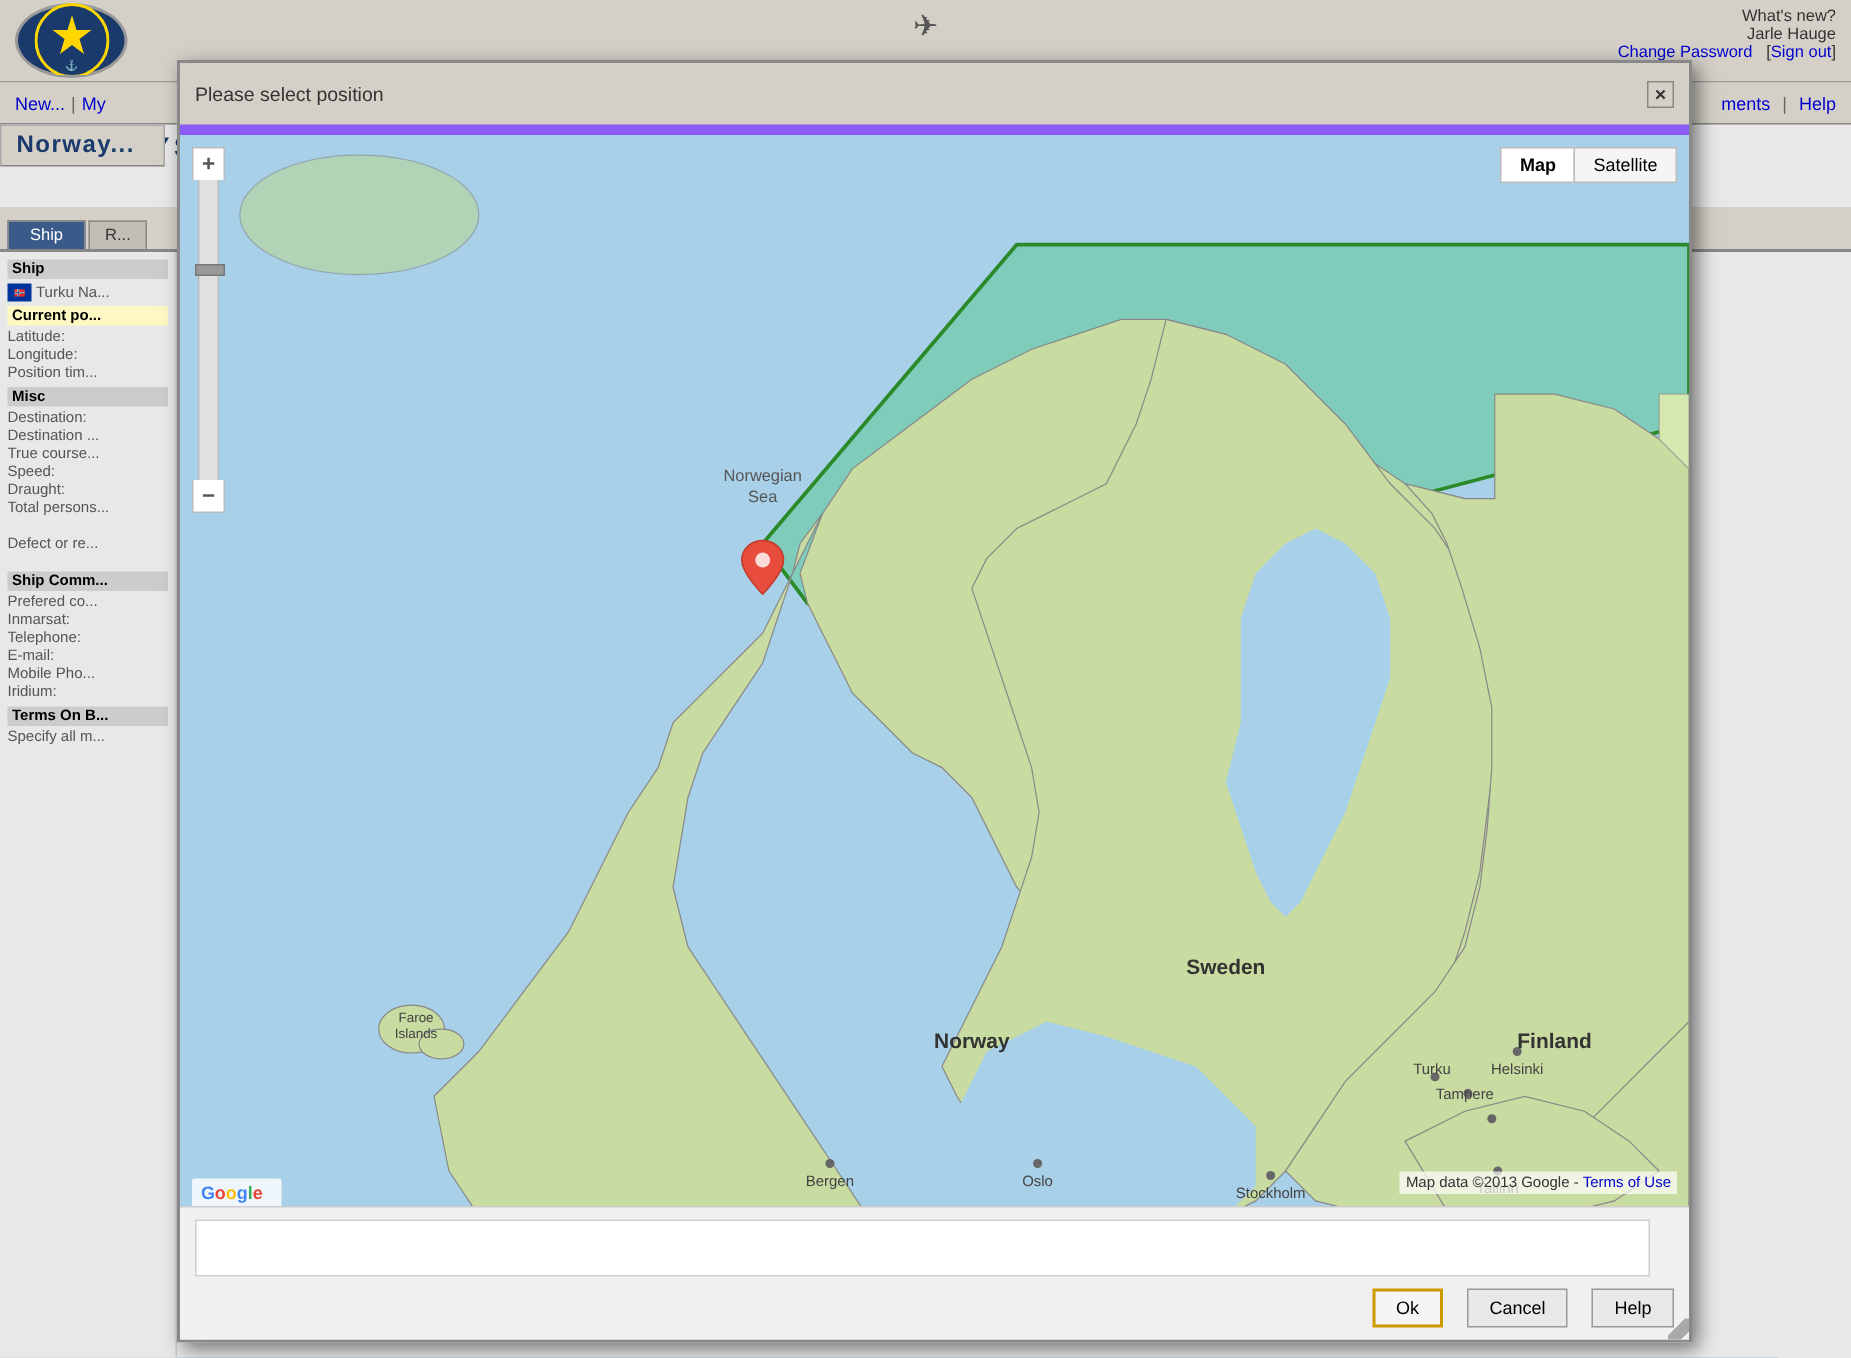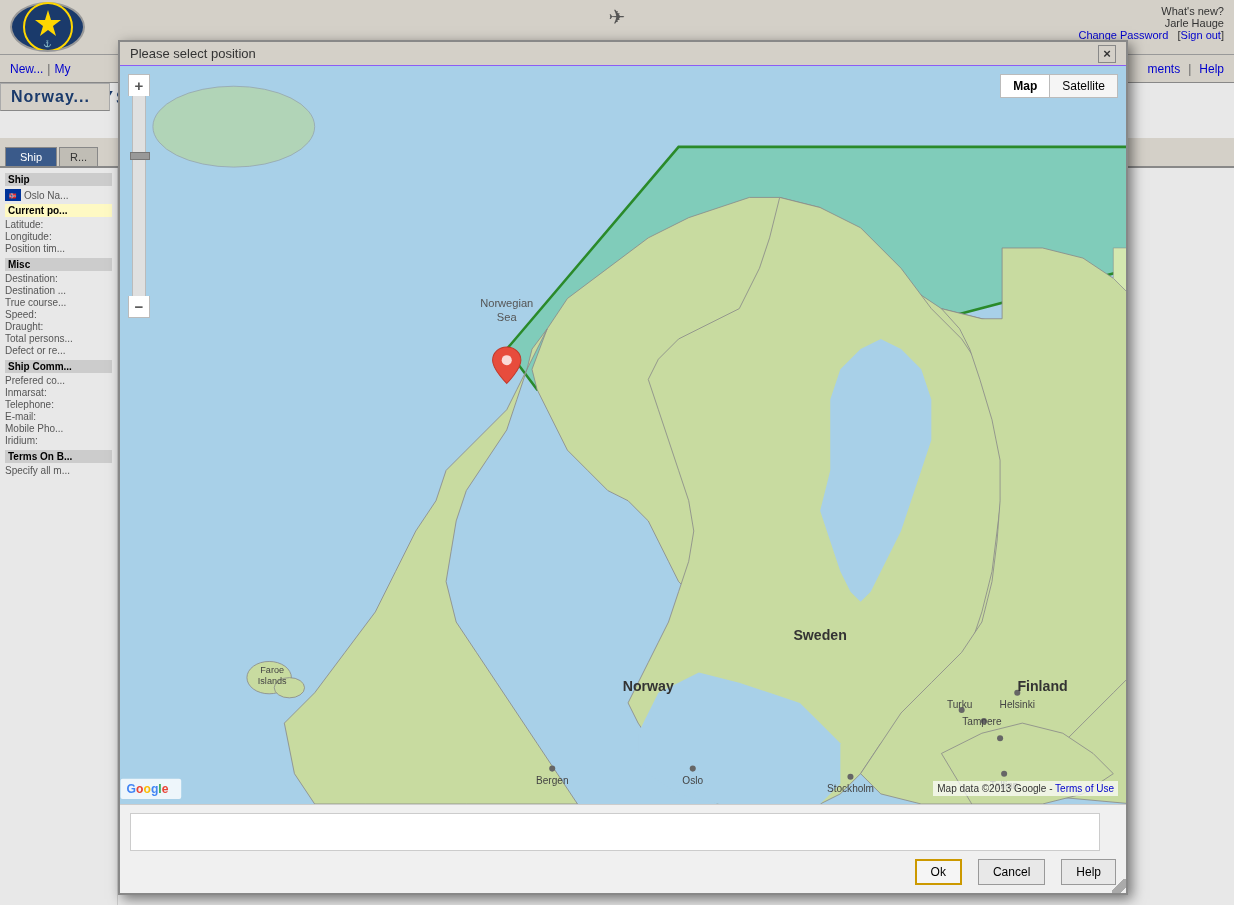--- a/index.html
+++ b/index.html
@@ -85,51 +85,51 @@
     <div style="padding:3px 14px;background:#3a5a8a;color:white;border:1px solid #888;border-bottom:none;cursor:pointer;font-size:11px;margin-right:2px;">Ship</div>
     <div style="padding:3px 10px;background:#c0bdb5;border:1px solid #888;border-bottom:none;cursor:pointer;font-size:11px;color:#333;">R...</div>
   </div>
 
   <div id="left-form" style="position:absolute;top:168px;left:0;width:118px;bottom:0;background:#e8e8e8;padding:5px;font-size:10px;border-right:1px solid #ccc;z-index:1;overflow:hidden;">
     <div style="font-weight:bold;background:#ccc;padding:1px 3px;margin-bottom:3px;font-size:10px;">Ship</div>
     <div style="display:flex;align-items:center;margin-bottom:3px;">
       <div style="width:16px;height:12px;background:#003399;margin-right:3px;display:flex;align-items:center;justify-content:center;">
         <div style="color:white;font-size:6px;">🇳🇴</div>
       </div>
-      <span style="color:#555;font-size:10px;">Oslo Na...</span>
+      <span style="color:#555;font-size:10px;">Turku Na...</span>
     </div>
     <div style="font-weight:bold;background:#fef9c3;padding:1px 3px;margin-bottom:2px;font-size:10px;">Current po...</div>
     <div style="margin:1px 0;color:#555;">Latitude:</div>
     <div style="margin:1px 0;color:#555;">Longitude:</div>
     <div style="margin:1px 0;color:#555;">Position tim...</div>
 
     <div style="font-weight:bold;background:#ccc;padding:1px 3px;margin:4px 0 2px 0;font-size:10px;">Misc</div>
     <div style="margin:1px 0;color:#555;">Destination:</div>
     <div style="margin:1px 0;color:#555;">Destination ...</div>
     <div style="margin:1px 0;color:#555;">True course...</div>
     <div style="margin:1px 0;color:#555;">Speed:</div>
     <div style="margin:1px 0;color:#555;">Draught:</div>
     <div style="margin:1px 0;color:#555;">Total persons...</div>
-    <div style="margin:1px 0;color:#555;">Defect or re...</div>
+    <div style="margin:13px 0;color:#555;">Defect or re...</div>
 
     <div style="font-weight:bold;background:#ccc;padding:1px 3px;margin:4px 0 2px 0;font-size:10px;">Ship Comm...</div>
     <div style="margin:1px 0;color:#555;">Prefered co...</div>
     <div style="margin:1px 0;color:#555;">Inmarsat:</div>
     <div style="margin:1px 0;color:#555;">Telephone:</div>
     <div style="margin:1px 0;color:#555;">E-mail:</div>
     <div style="margin:1px 0;color:#555;">Mobile Pho...</div>
     <div style="margin:1px 0;color:#555;">Iridium:</div>
 
     <div style="font-weight:bold;background:#ccc;padding:1px 3px;margin:4px 0 2px 0;font-size:10px;">Terms On B...</div>
     <div style="margin:1px 0;color:#555;">Specify all m...</div>
   </div>
 
   <div id="dialog" style="position:absolute;top:40px;left:118px;width:1010px;height:855px;background:white;border:2px solid #888;box-shadow:4px 4px 12px rgba(0,0,0,0.5);display:flex;flex-direction:column;z-index:100;">
 
-    <div id="dialog-header" style="background:#d4d0c8;padding:6px 10px;display:flex;justify-content:space-between;align-items:center;border-bottom:1px solid #8b5cf6;height:24px;flex-shrink:0;">
+    <div id="dialog-header" style="background:#d4d0c8;padding:6px 10px;display:flex;justify-content:space-between;align-items:center;border-bottom:7px solid #8b5cf6;height:48px;flex-shrink:0;">
       <span style="font-size:13px;color:#333;">Please select position</span>
       <div style="width:18px;height:18px;background:#d4d0c8;border:1px solid #888;cursor:pointer;display:flex;align-items:center;justify-content:center;color:#333;font-size:13px;font-weight:bold;">×</div>
     </div>
 
     <div id="map-container" style="flex:1;position:relative;overflow:hidden;background:#a8d0e8;">
 
       
       <svg id="map-svg" viewBox="0 0 1010 730" preserveAspectRatio="xMidYMid slice" style="width:100%;height:100%;">
 
         <rect width="1010" height="730" fill="#a8d0e8"></rect>

